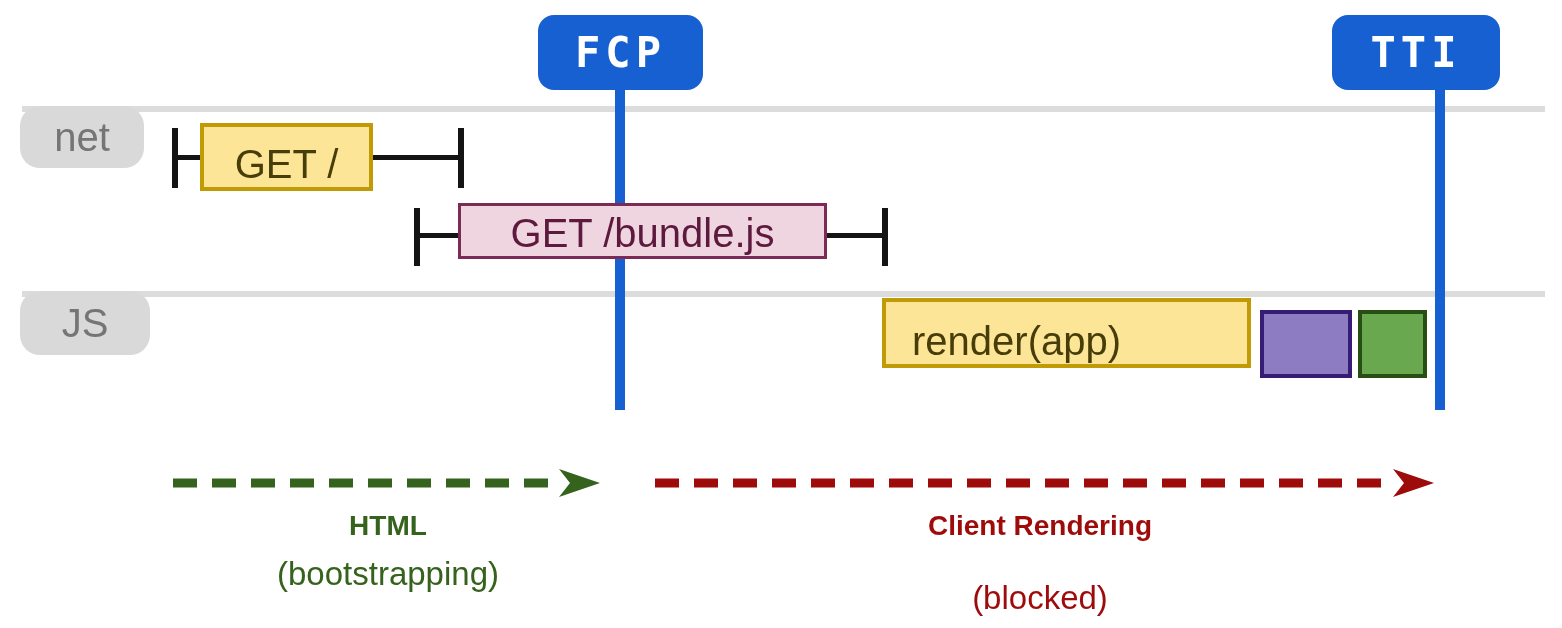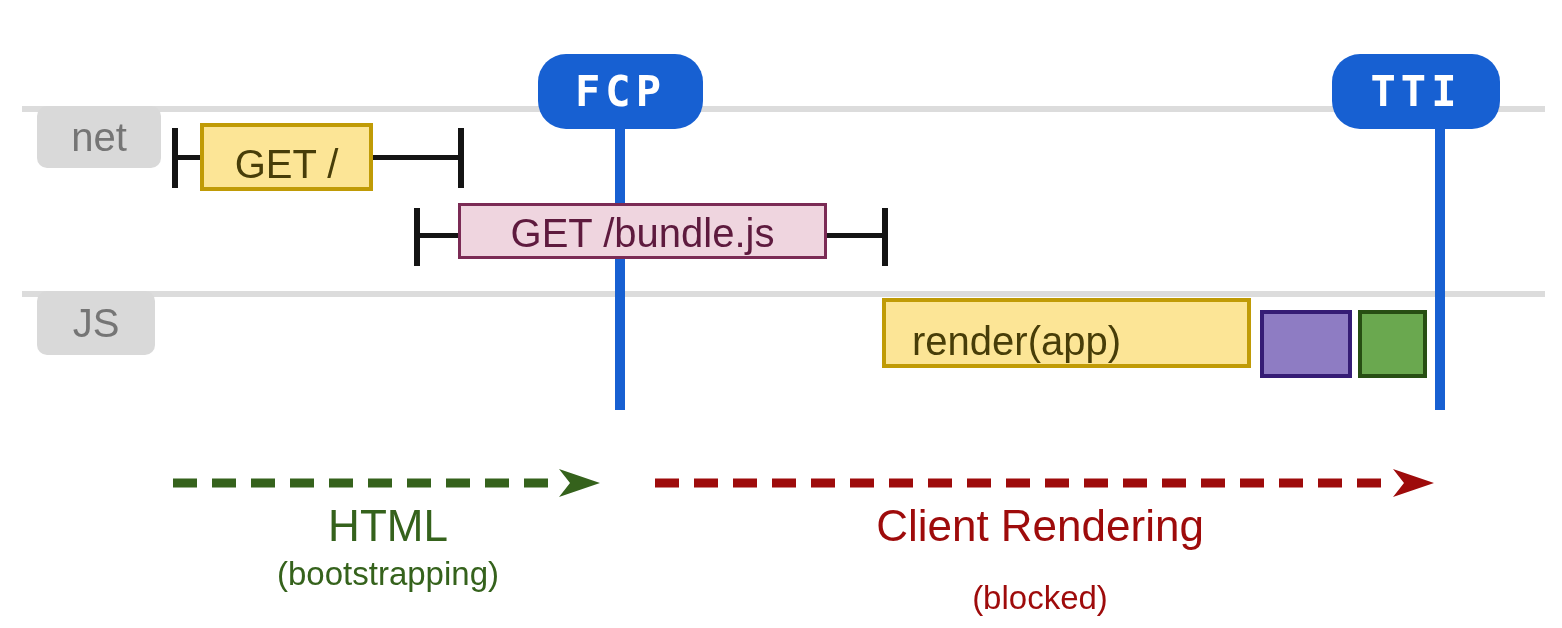--- a/index.html
+++ b/index.html
@@ -11,44 +11,43 @@
     font-family:"Liberation Sans", sans-serif;
   }
 
   
   .track-line{
     position:absolute;left:22px;width:1523px;height:6px;
     background:var(--track-line);z-index:1;
   }
   
   .lane-label{
-    position:absolute;left:37px;
+    position:absolute;left:20px;
     background:var(--label-bg);
-    border-radius:10px;
+    border-radius:20px;
     color:var(--label-text);
     display:flex;align-items:center;justify-content:center;
     font-size:40px;z-index:2;
   }
 
   
   .vline{
     position:absolute;top:85px;height:325px;width:10px;
     background:var(--blue);z-index:3;
   }
   
   .badge{
     position:absolute;top:15px;height:75px;
     background:var(--blue);
-    border-radius:28px;
+    border-radius:16px;
     color:var(--badge-text);
     display:flex;align-items:center;justify-content:center;
     font-family:"DejaVu Sans Mono", monospace;
     font-weight:700;font-size:42px;letter-spacing:5px;
     z-index:6;
-    margin-top:39px;
   }
 
   
   .tick{
     position:absolute;width:6px;background:var(--tick-black);z-index:4;
   }
   .conn{
     position:absolute;height:5px;background:var(--tick-black);z-index:4;
   }
   .bar{
@@ -78,40 +77,40 @@
 
   
   .arrow-svg{position:absolute;z-index:2;}
   .arrow-green line{stroke:var(--green-arrow);}
   .arrow-green path{fill:var(--green-arrow);}
   .arrow-red line{stroke:var(--red-arrow);}
   .arrow-red path{fill:var(--red-arrow);}
 
   
   .phase-title{
-    position:absolute;text-align:center;font-size:44px;line-height:46px;
+    position:absolute;text-align:center;font-size:28px;line-height:46px;font-weight:bold;
   }
   .phase-sub{
     position:absolute;text-align:center;font-size:33px;line-height:36px;
   }
   .green-text{color:var(--green-arrow);}
   .red-text{color:var(--red-arrow);}
 </style>
 </head>
 <body>
 
 <div id="stage">
 
   <div class="track-line" style="top:106px;"></div>
   <div class="track-line" style="top:291px;"></div>
 
   <div class="lane-label" style="top:106px;width:124px;height:62px;">
     <span>net</span>
   </div>
-  <div class="lane-label" style="top:291px;width:118px;height:64px;">
+  <div class="lane-label" style="top:291px;width:130px;height:64px;">
     <span>JS</span>
   </div>
 
   <div class="vline" style="left:615px;"></div>
   <div class="vline" style="left:1435px;"></div>
 
   <div class="badge" style="left:538px;width:165px;">
     <span>FCP</span>
   </div>
   <div class="badge" style="left:1332px;width:168px;">

